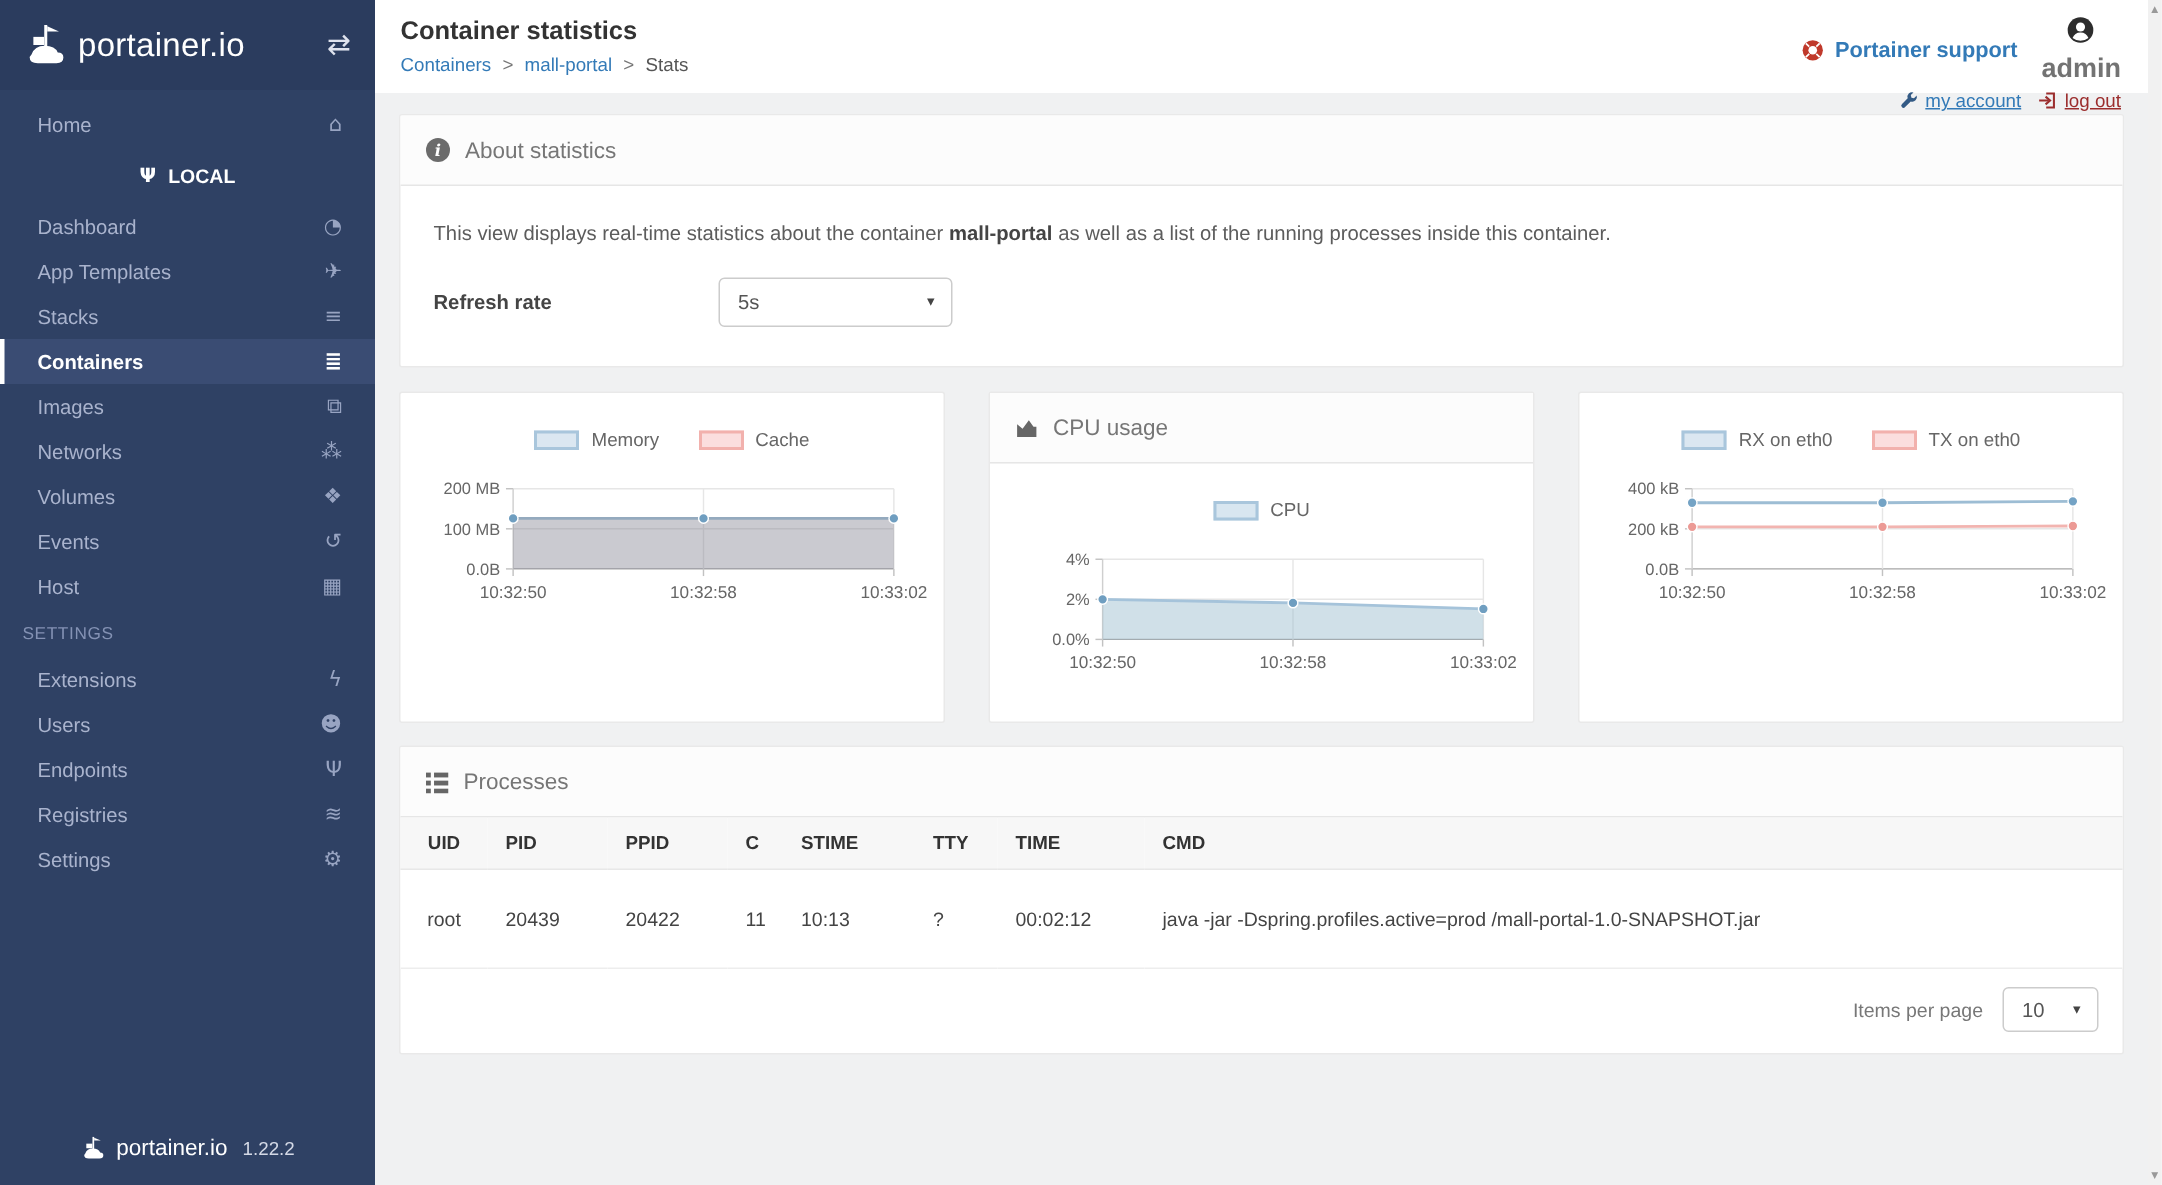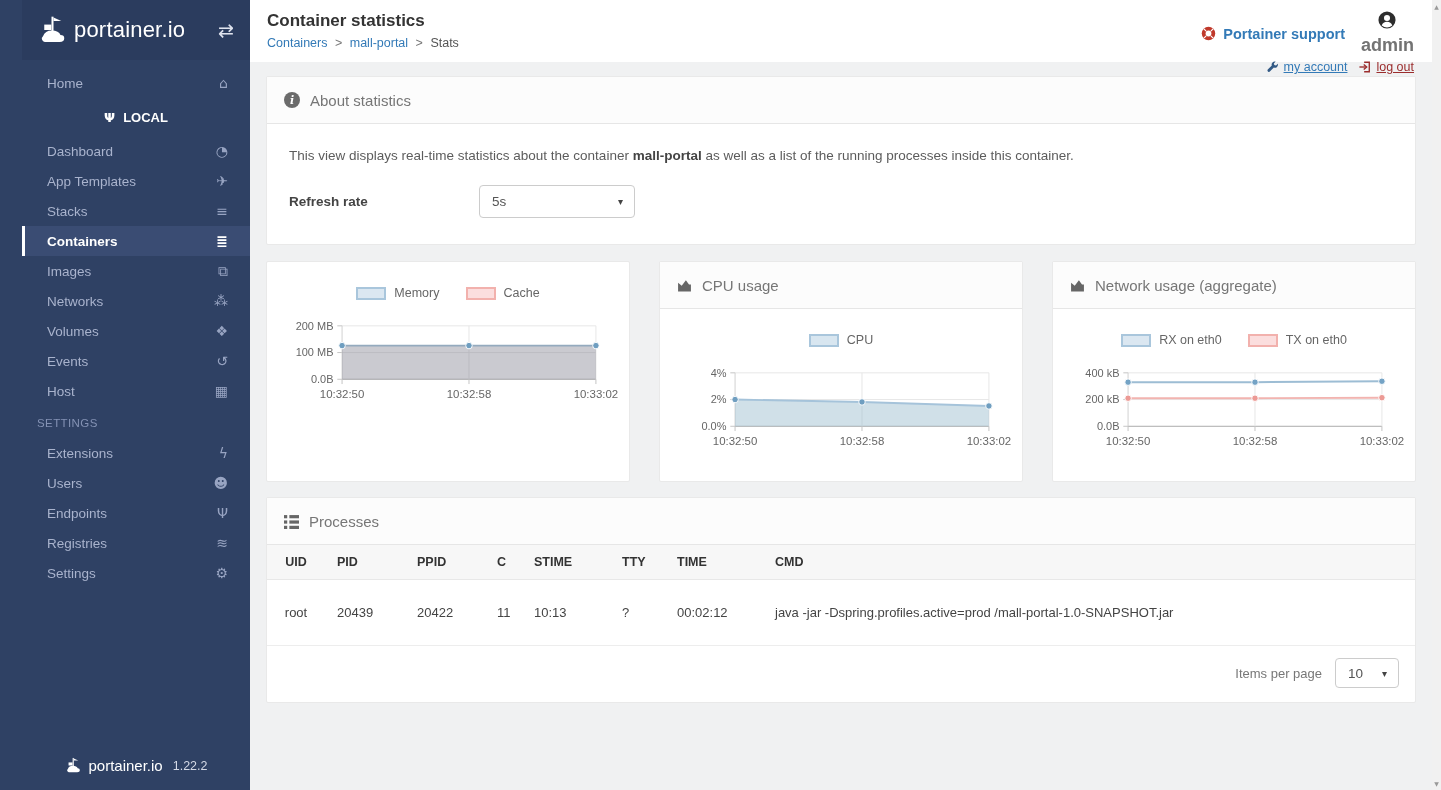--- a/index.html
+++ b/index.html
@@ -1,21 +1,21 @@
 <!DOCTYPE html>
 <html><head>
 <meta charset="utf-8">
 <style>
   * { box-sizing: border-box; }
   html,body { margin:0; padding:0; }
   body { font-family: "Liberation Sans", "DejaVu Sans", sans-serif; }
   .app { width:1441px; height:790px; position:relative; overflow:hidden; background:#f0f1f2; display:flex; }
 
   
-  .sidebar { width:250px; flex-shrink:0; background:#2f4164; display:flex; flex-direction:column;padding-left:22px; }
+  .sidebar { width:250px; flex-shrink:0; background:#2f4164; display:flex; flex-direction:column; }
   .brand-row { height:60px; background:#2b3c5e; display:flex; align-items:center; padding:0 16px 0 16px; gap:6px; flex-shrink:0; }
   .brand-text { color:#fff; font-size:22px; font-weight:500; letter-spacing:.2px; cursor:pointer; }
   .exchange { margin-left:auto; color:#dfe3ee; font-size:19px; cursor:pointer; font-family:"DejaVu Sans", sans-serif; }
   .sidebar nav { padding-top:8px; }
   .side-item { display:flex; align-items:center; height:30px; padding:0 22px 0 25px; color:#a9b3cd; font-size:13.5px; text-decoration:none; position:relative; cursor:pointer; }
   .side-item .side-label { flex:1; }
   .side-icon { font-family:"DejaVu Sans", sans-serif; font-size:14px; color:#98a4c2; }
   .side-item.active { background:#3a4c73; color:#fff; font-weight:bold; }
   .side-item.active .side-icon { color:#fff; }
   .side-item.active::before { content:""; position:absolute; left:0; top:0; bottom:0; width:3px; background:#fff; }
@@ -333,26 +333,20 @@
                 <polygon points="64,40 197,42.519999999999996 330,46.72 330,68 64,68" fill="rgba(151,187,205,0.45)"></polygon>
                 <polyline points="64,40 197,42.519999999999996 330,46.72" fill="none" stroke="#a5c3da" stroke-width="2"></polyline>
                 <circle cx="64" cy="40" r="3.4" fill="#6f9ec0" stroke="#ffffff" stroke-width="1"></circle>
                 <circle cx="197" cy="42.519999999999996" r="3.4" fill="#6f9ec0" stroke="#ffffff" stroke-width="1"></circle>
                 <circle cx="330" cy="46.72" r="3.4" fill="#6f9ec0" stroke="#ffffff" stroke-width="1"></circle>
               </svg>
           </div>
         </section>
 
         <section class="panel chart-widget">
-          <div class="panel-header">
-            <svg width="15" height="15" viewBox="0 0 14 14">
-                <path d="M1 12.5 V4.5 l3.4 2.8 L8.3 2 l2.9 4 h1.8 V12.5 z" fill="#666"></path>
-              </svg>
-            <span>Network usage (aggregate)</span>
-          </div>
           <div class="chart-body">
             <div class="chart-legend">
                 <span class="legend-item">
                   <span class="legend-box" style="background:#dbe7f1;border-color:#a9c6dc"></span>
                   <span>RX on eth0</span>
                 </span>
                 <span class="legend-item">
                   <span class="legend-box" style="background:#fbdede;border-color:#f2b1ad"></span>
                   <span>TX on eth0</span>
                 </span>

